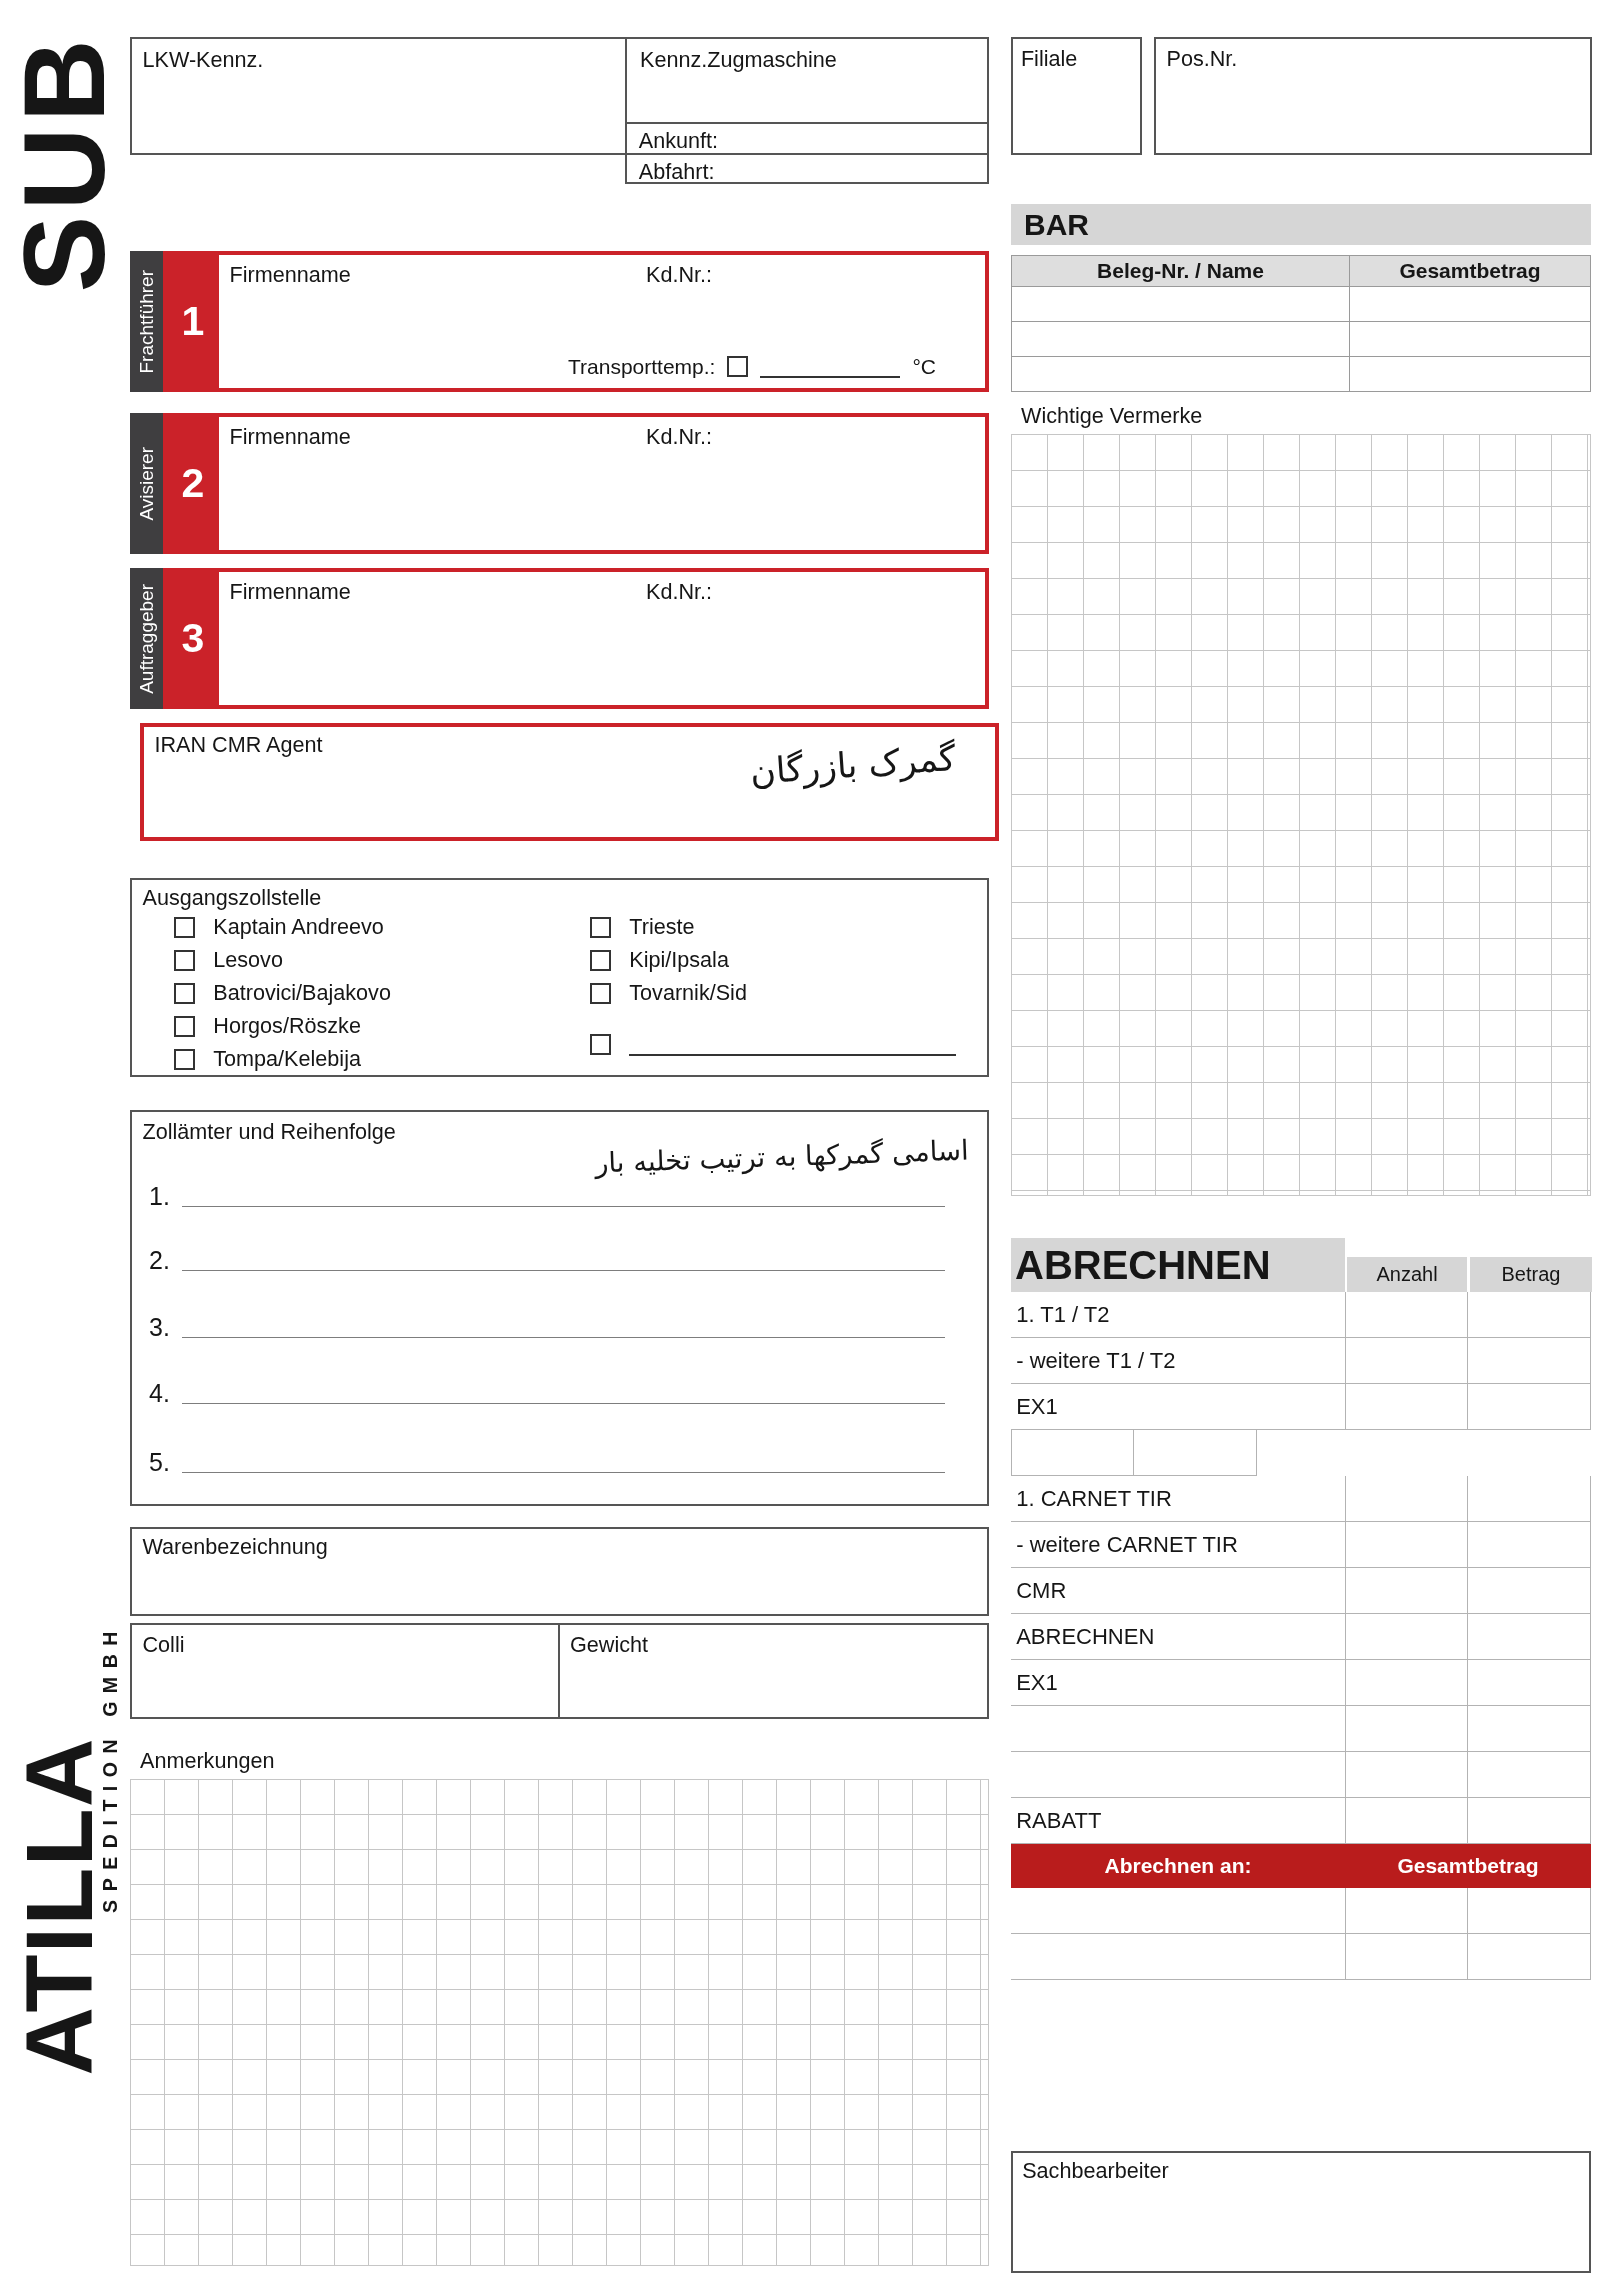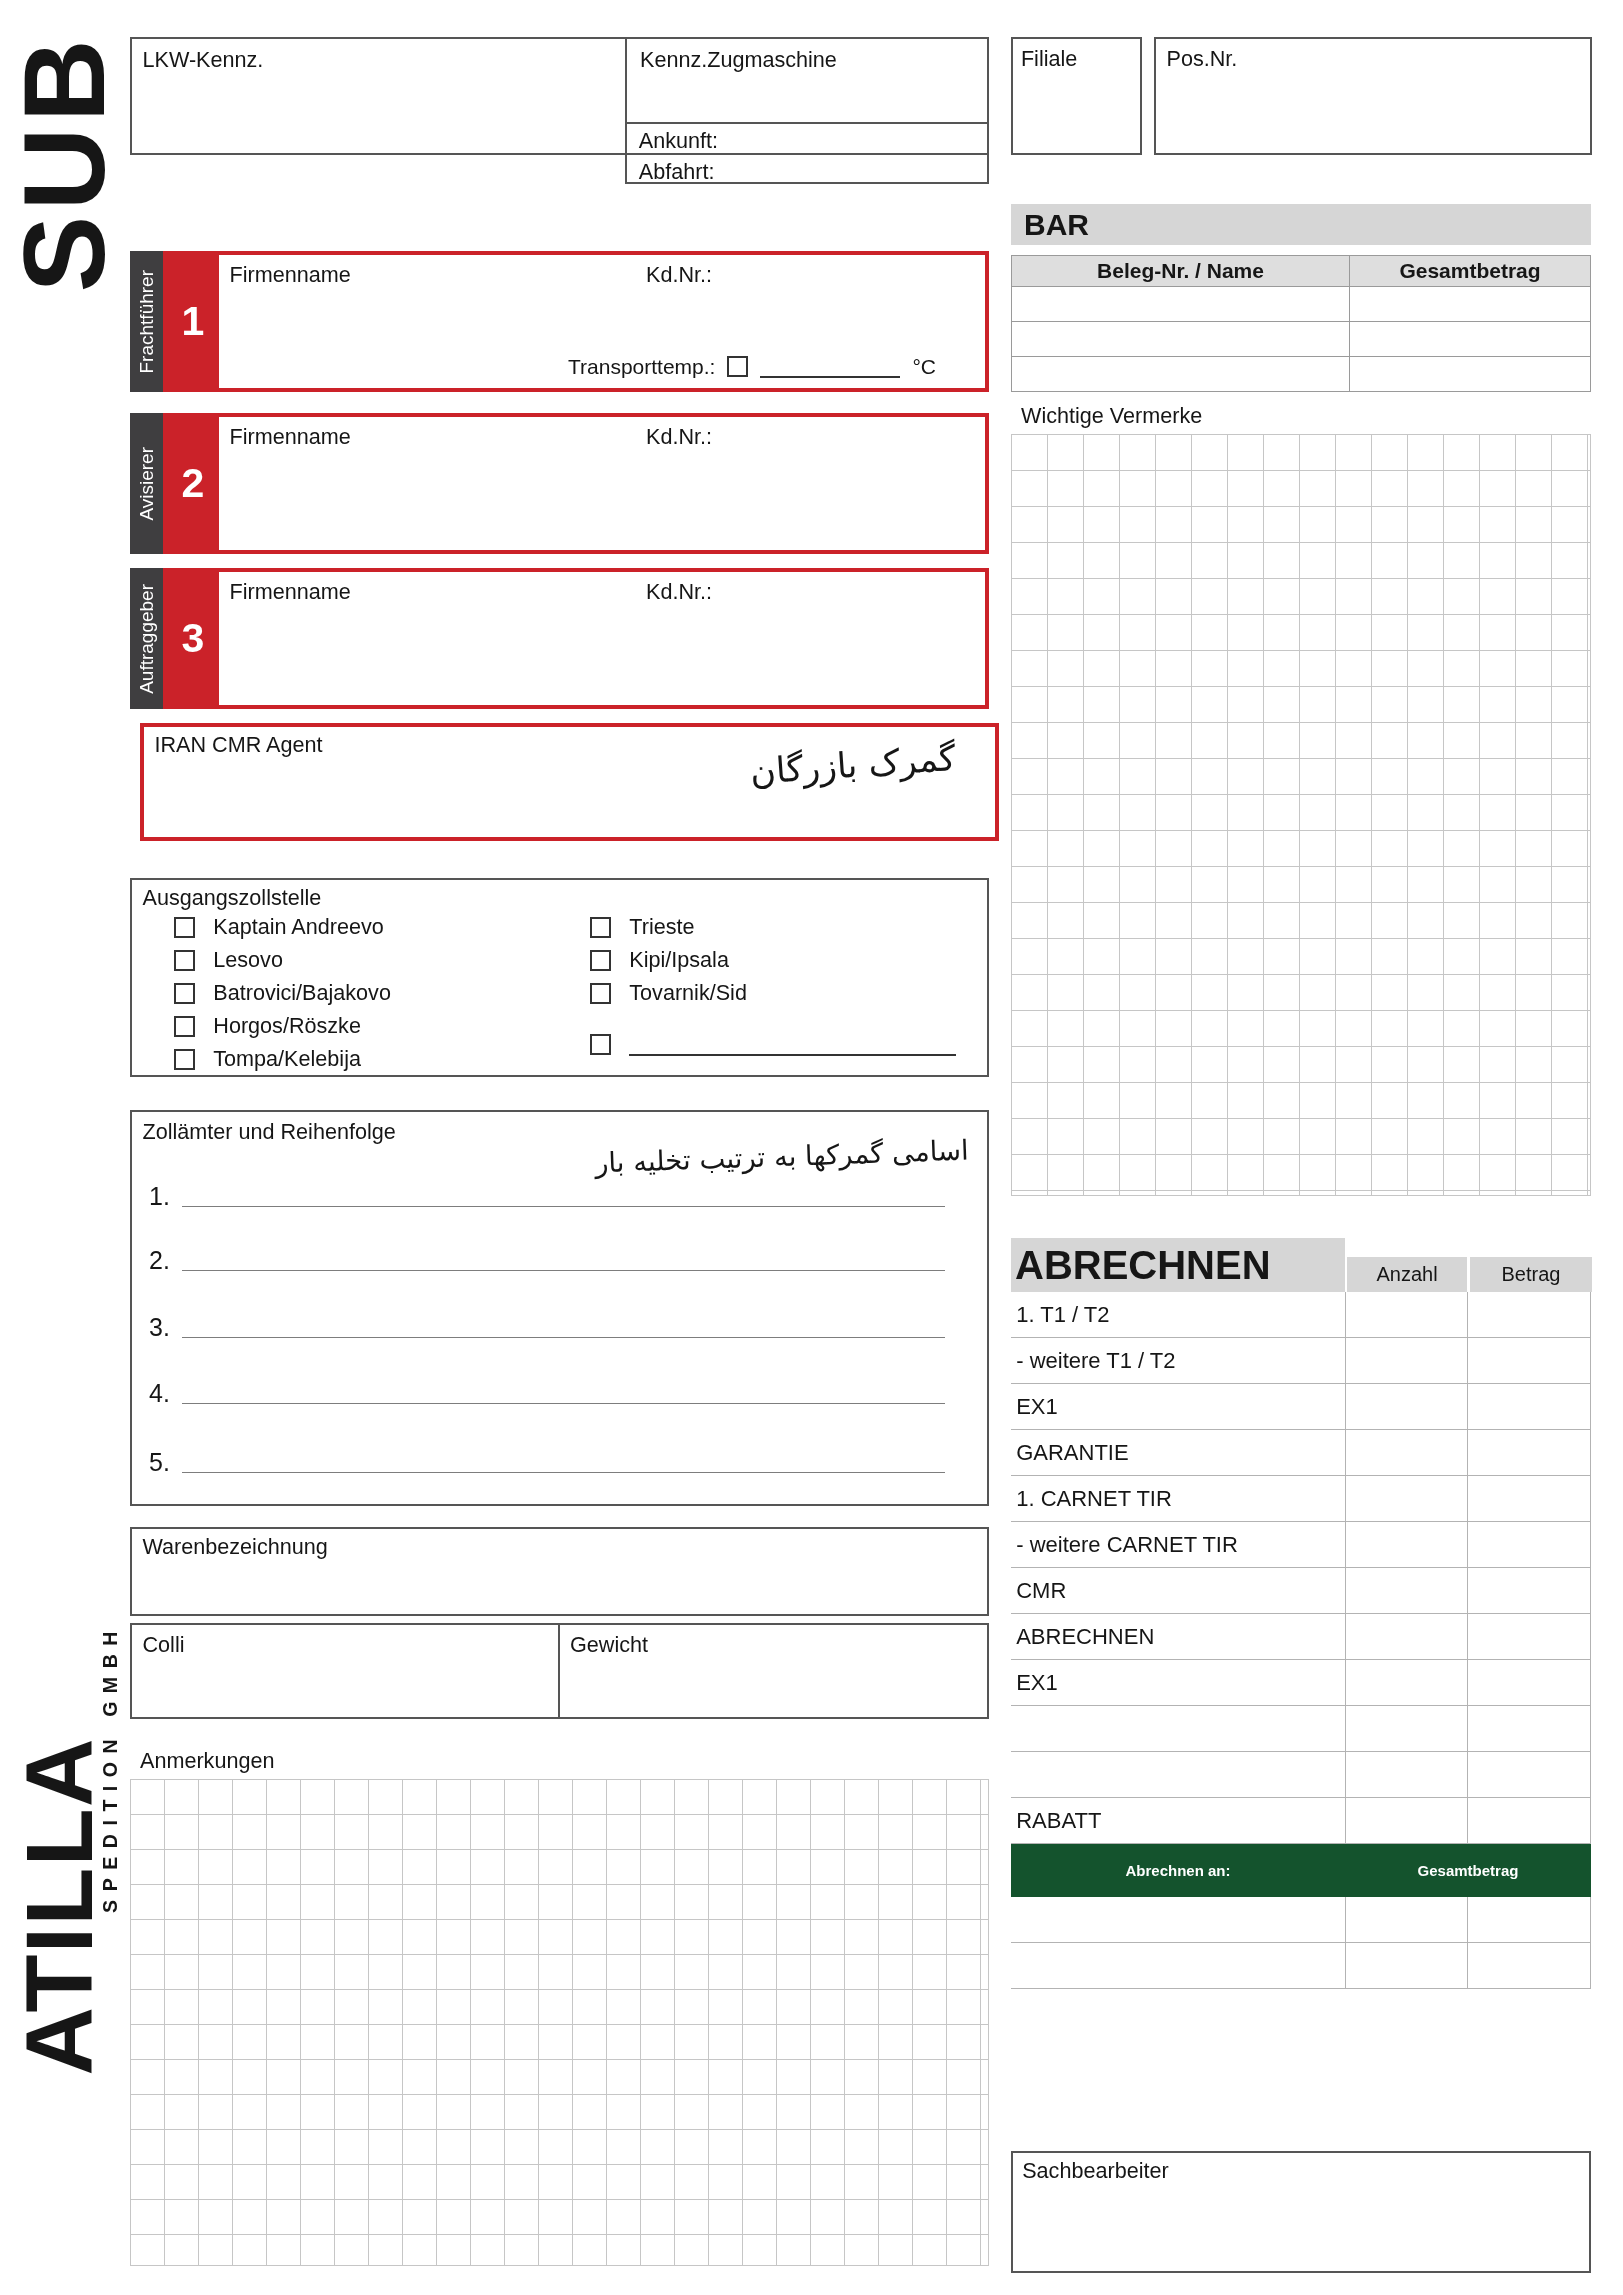--- a/index.html
+++ b/index.html
@@ -54,21 +54,21 @@
   .ab-wrap { position:absolute; left:1011px; top:1238px; width:580px; }
   .ab-head { position:relative; height:54px; }
   .ab-title { position:absolute; left:0; top:0; width:334px; height:54px; background:#d6d6d6; font-size:40px; font-weight:bold;
               display:flex; align-items:center; padding-left:4px; box-sizing:border-box; }
   .ab-hc { position:absolute; bottom:0; height:35px; background:#d6d6d6; font-size:20px;
            display:flex; align-items:center; justify-content:center; }
   .ab-row { display:flex; height:46px; }
   .ab-name { width:334px; border-bottom:1.3px solid #b3b3b3; font-size:22px; display:flex; align-items:center; padding-left:5.2px; box-sizing:border-box; }
   .ab-c { width:122px; border-left:1.3px solid #b3b3b3; border-bottom:1.3px solid #b3b3b3; box-sizing:border-box; background:#fff; }
   .ab-c.last { width:124px; border-right:1.3px solid #b3b3b3; }
-  .ab-redbar { display:flex; height:53px; background:#14532d; color:#fff; font-size:15px; font-weight:bold; }
+  .ab-redbar { display:flex; height:44px; background:#b91c1c; color:#fff; font-size:21px; font-weight:bold; }
   .ab-redbar .c1 { width:334px; display:flex; align-items:center; justify-content:center; }
   .ab-redbar .c2 { flex:1; display:flex; align-items:center; justify-content:center; }
 
   .hand { font-family:"DejaVu Sans", sans-serif; }
 </style>
 </head>
 <body>
 
 <div class="page">
 
@@ -266,21 +266,20 @@
       <div class="ab-name"> - weitere T1 / T2</div>
       <div class="ab-c"></div>
       <div class="ab-c last"></div>
     </div>
     <div class="ab-row">
       <div class="ab-name">EX1</div>
       <div class="ab-c"></div>
       <div class="ab-c last"></div>
     </div>
     <div class="ab-row">
-      <div class="ab-name">GARANTIE</div>
       <div class="ab-c"></div>
       <div class="ab-c last"></div>
     </div>
     <div class="ab-row">
       <div class="ab-name">1. CARNET TIR</div>
       <div class="ab-c"></div>
       <div class="ab-c last"></div>
     </div>
     <div class="ab-row">
       <div class="ab-name"> - weitere CARNET TIR</div>

